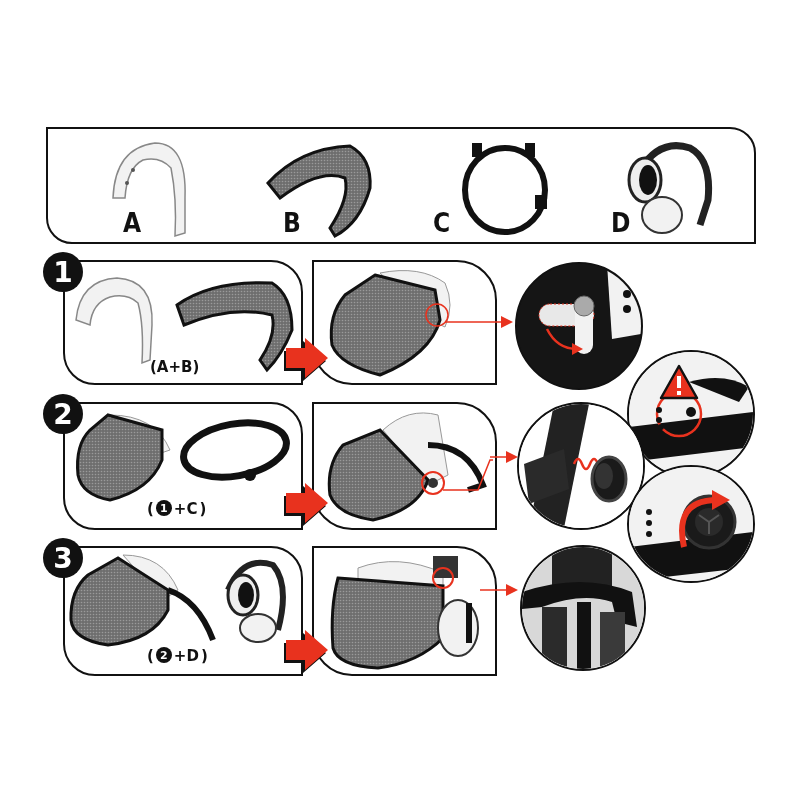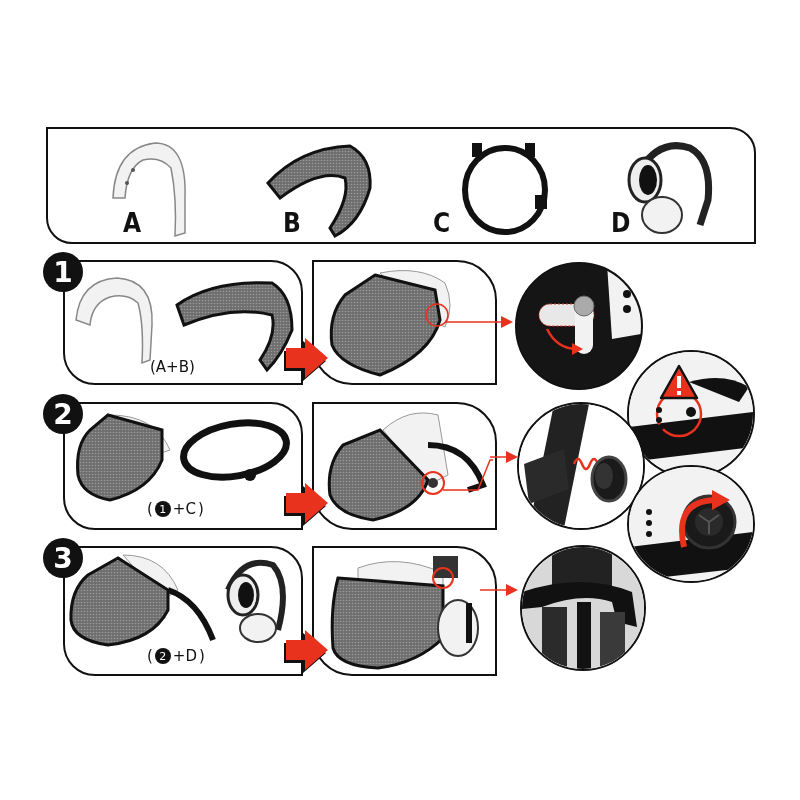--- a/index.html
+++ b/index.html
@@ -4,21 +4,21 @@
 <style>
   html, body { margin:0; padding:0; background:#ffffff; }
   body { width:800px; height:800px; position:relative; overflow:hidden; font-family:"Liberation Sans", sans-serif; }
   .abs { position:absolute; }
   .frame { position:absolute; border:2px solid #111; background:#fff; box-sizing:border-box; }
   .parts-frame { left:46px; top:127px; width:710px; height:117px; border-radius:0 26px 0 26px; }
   .letter { position:absolute; font-weight:900; font-size:26px; color:#111; font-family:"DejaVu Sans", sans-serif; transform:scaleX(0.9); }
   .step-left { border-radius:0 32px 0 32px; }
   .step-right { border-radius:0 40px 0 40px; }
   .badge { position:absolute; width:40px; height:40px; border-radius:50%; background:#111; color:#fff; font-weight:900; font-size:28px; display:flex; align-items:center; justify-content:center; font-family:"DejaVu Sans", sans-serif; }
-  .combo { position:absolute; font-weight:400; font-size:15px; color:#111; font-family:"DejaVu Sans", sans-serif; display:flex; align-items:center; gap:2px; }
+  .combo { position:absolute; font-weight:700; font-size:15px; color:#111; font-family:"DejaVu Sans", sans-serif; display:flex; gap:2px; }
   .mini-badge { display:inline-flex; width:16px; height:16px; border-radius:50%; background:#111; color:#fff; font-size:11px; align-items:center; justify-content:center; }
   .big-arrow { position:absolute; }
   .circle { position:absolute; border-radius:50%; border:2px solid #111; overflow:hidden; box-sizing:border-box; background:#1a1a1a; }
   svg { display:block; }
 </style>
 </head>
 <body>
 
 <div class="frame parts-frame"></div>
 

